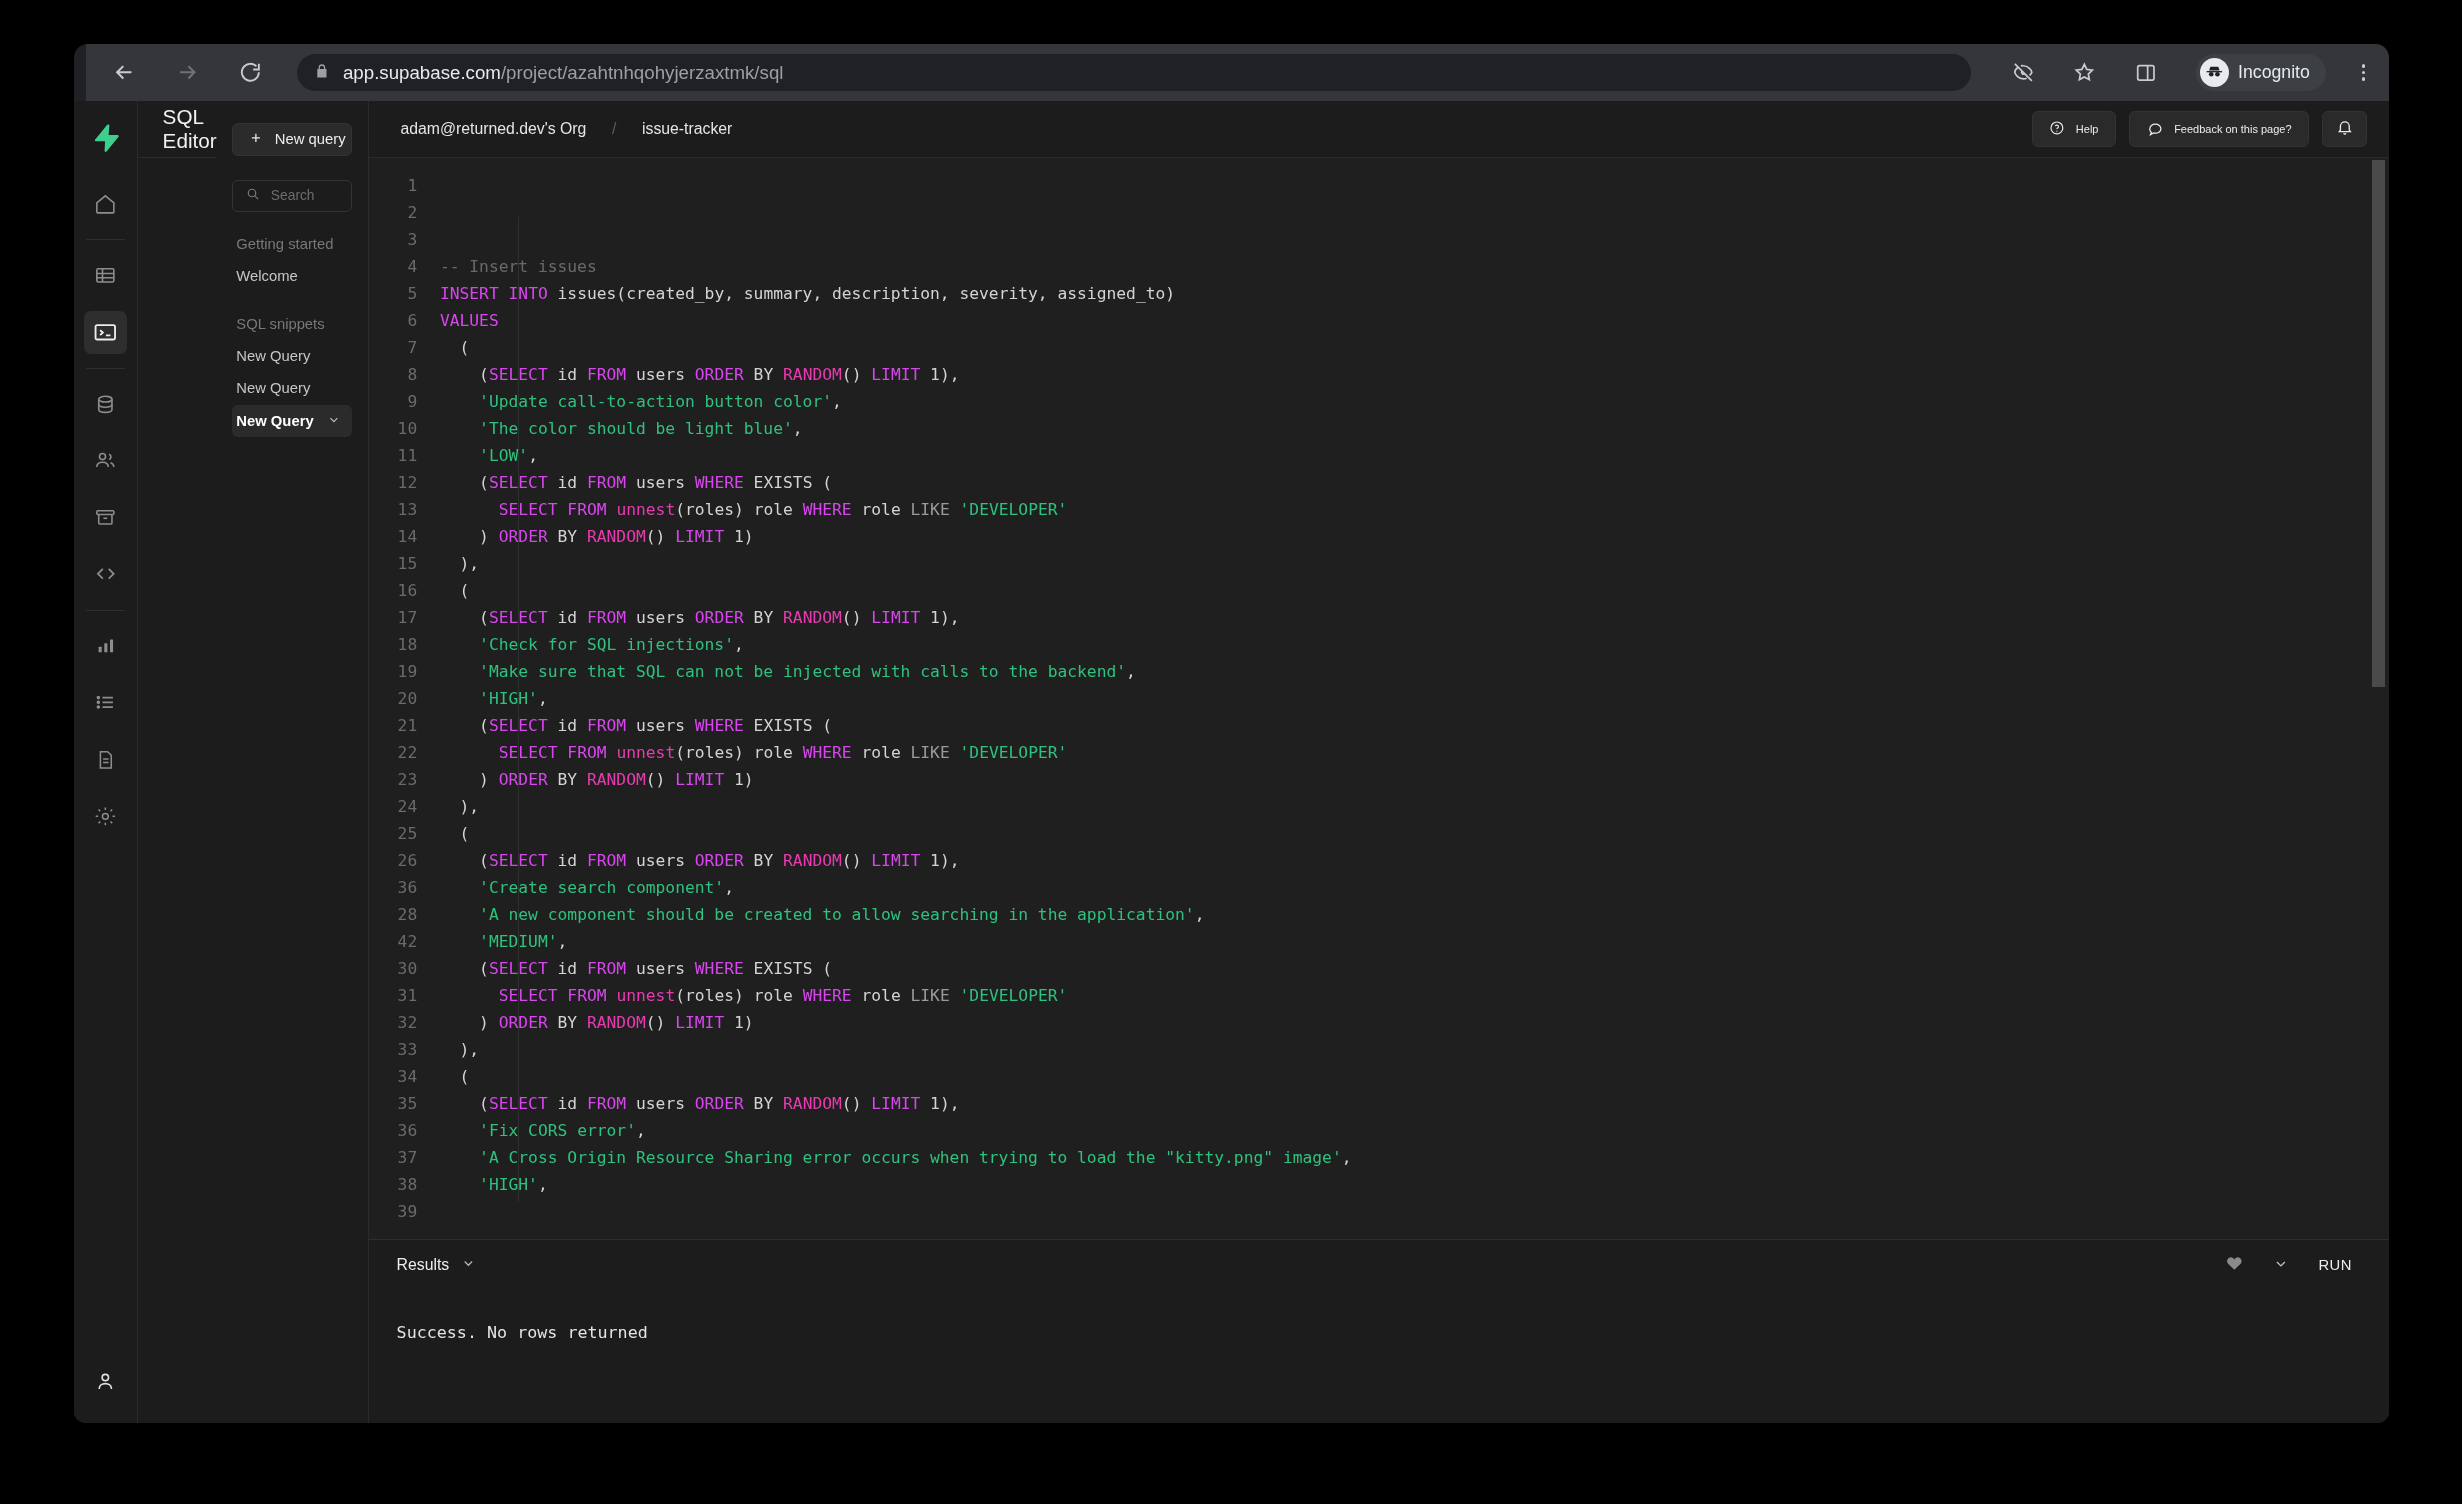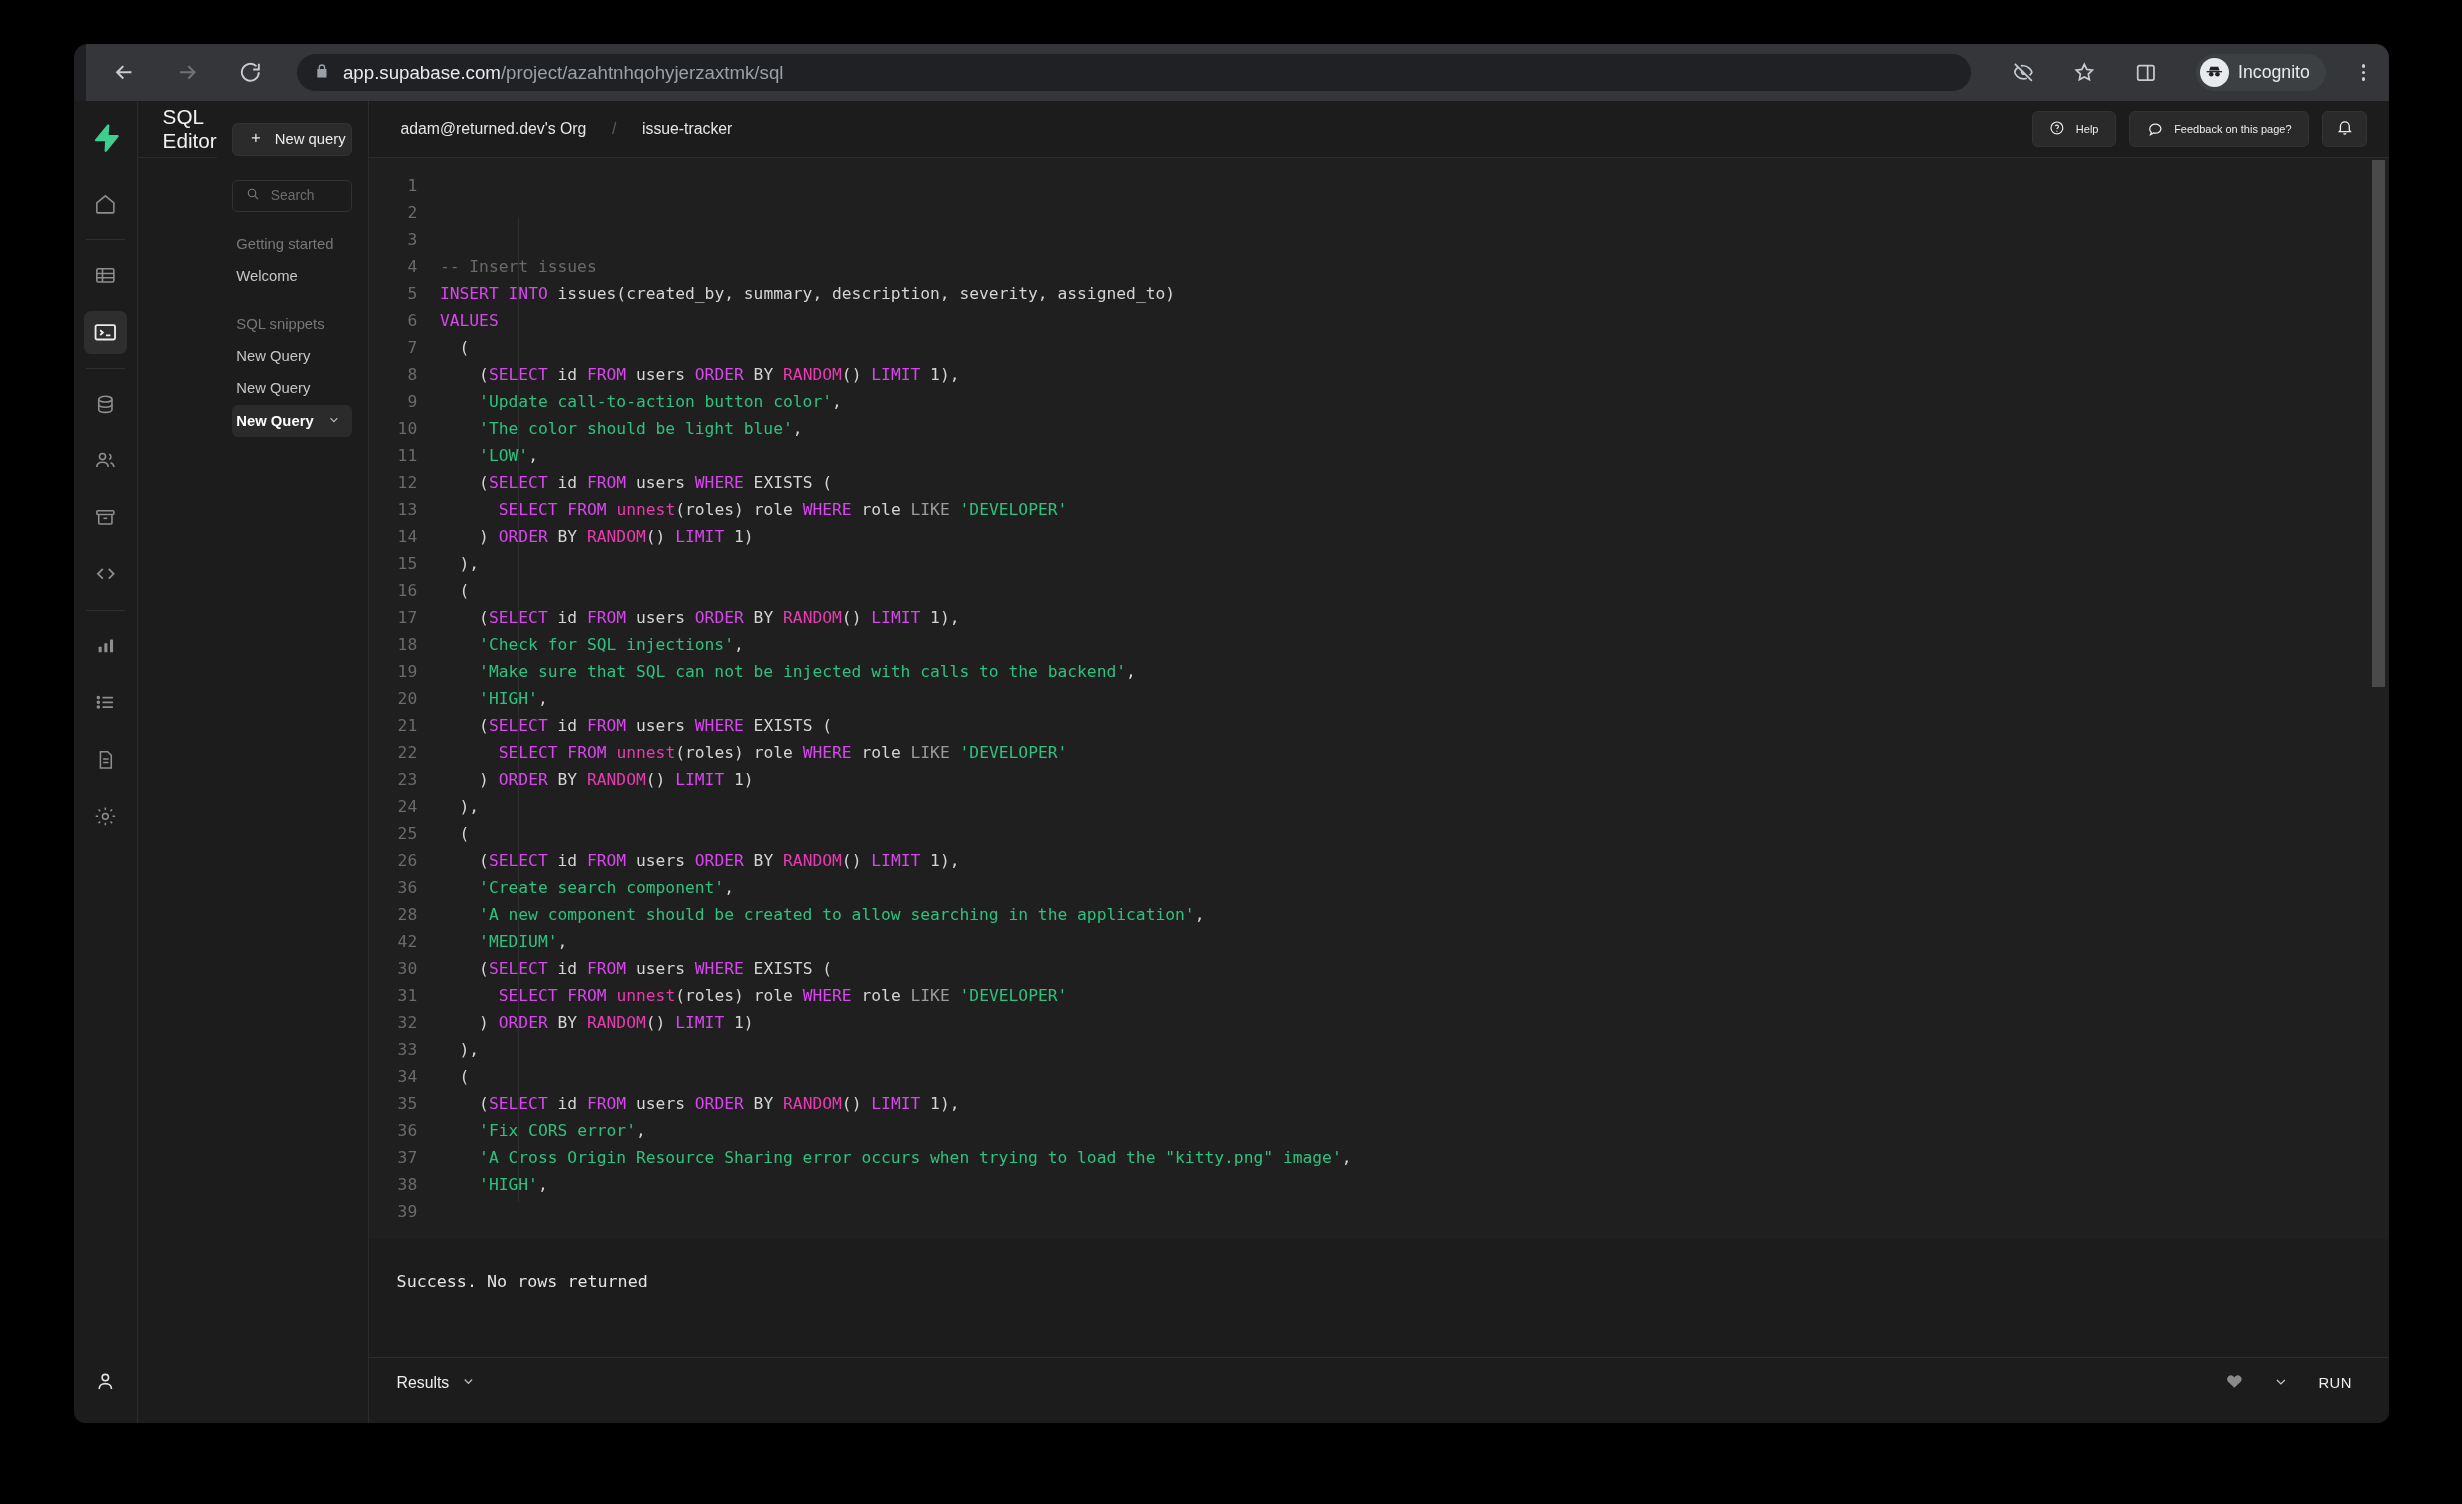--- a/index.html
+++ b/index.html
@@ -534,24 +534,20 @@
             </div>
           <div id="code">
             <div id="indent-guide"></div>
           <div class="ln"><span class="c">-- Insert issues</span></div><div class="ln"><span class="k">INSERT</span><span class="p"> </span><span class="k">INTO</span><span class="p"> issues(created_by, summary, description, severity, assigned_to)</span></div><div class="ln"><span class="k">VALUES</span></div><div class="ln"><span class="p">  (</span></div><div class="ln"><span class="p">    (</span><span class="k">SELECT</span><span class="p"> id </span><span class="k">FROM</span><span class="p"> users </span><span class="k">ORDER</span><span class="p"> BY </span><span class="f">RANDOM</span><span class="p">() </span><span class="k">LIMIT</span><span class="p"> 1),</span></div><div class="ln"><span class="p">    </span><span class="s">'Update call-to-action button color'</span><span class="p">,</span></div><div class="ln"><span class="p">    </span><span class="s">'The color should be light blue'</span><span class="p">,</span></div><div class="ln"><span class="p">    </span><span class="s">'LOW'</span><span class="p">,</span></div><div class="ln"><span class="p">    (</span><span class="k">SELECT</span><span class="p"> id </span><span class="k">FROM</span><span class="p"> users </span><span class="k">WHERE</span><span class="p"> EXISTS (</span></div><div class="ln"><span class="p">      </span><span class="k">SELECT</span><span class="p"> </span><span class="k">FROM</span><span class="p"> </span><span class="f">unnest</span><span class="p">(roles) role </span><span class="k">WHERE</span><span class="p"> role </span><span class="d">LIKE</span><span class="p"> </span><span class="s">'DEVELOPER'</span></div><div class="ln"><span class="p">    ) </span><span class="k">ORDER</span><span class="p"> BY </span><span class="f">RANDOM</span><span class="p">() </span><span class="k">LIMIT</span><span class="p"> 1)</span></div><div class="ln"><span class="p">  ),</span></div><div class="ln"><span class="p">  (</span></div><div class="ln"><span class="p">    (</span><span class="k">SELECT</span><span class="p"> id </span><span class="k">FROM</span><span class="p"> users </span><span class="k">ORDER</span><span class="p"> BY </span><span class="f">RANDOM</span><span class="p">() </span><span class="k">LIMIT</span><span class="p"> 1),</span></div><div class="ln"><span class="p">    </span><span class="s">'Check for SQL injections'</span><span class="p">,</span></div><div class="ln"><span class="p">    </span><span class="s">'Make sure that SQL can not be injected with calls to the backend'</span><span class="p">,</span></div><div class="ln"><span class="p">    </span><span class="s">'HIGH'</span><span class="p">,</span></div><div class="ln"><span class="p">    (</span><span class="k">SELECT</span><span class="p"> id </span><span class="k">FROM</span><span class="p"> users </span><span class="k">WHERE</span><span class="p"> EXISTS (</span></div><div class="ln"><span class="p">      </span><span class="k">SELECT</span><span class="p"> </span><span class="k">FROM</span><span class="p"> </span><span class="f">unnest</span><span class="p">(roles) role </span><span class="k">WHERE</span><span class="p"> role </span><span class="d">LIKE</span><span class="p"> </span><span class="s">'DEVELOPER'</span></div><div class="ln"><span class="p">    ) </span><span class="k">ORDER</span><span class="p"> BY </span><span class="f">RANDOM</span><span class="p">() </span><span class="k">LIMIT</span><span class="p"> 1)</span></div><div class="ln"><span class="p">  ),</span></div><div class="ln"><span class="p">  (</span></div><div class="ln"><span class="p">    (</span><span class="k">SELECT</span><span class="p"> id </span><span class="k">FROM</span><span class="p"> users </span><span class="k">ORDER</span><span class="p"> BY </span><span class="f">RANDOM</span><span class="p">() </span><span class="k">LIMIT</span><span class="p"> 1),</span></div><div class="ln"><span class="p">    </span><span class="s">'Create search component'</span><span class="p">,</span></div><div class="ln"><span class="p">    </span><span class="s">'A new component should be created to allow searching in the application'</span><span class="p">,</span></div><div class="ln"><span class="p">    </span><span class="s">'MEDIUM'</span><span class="p">,</span></div><div class="ln"><span class="p">    (</span><span class="k">SELECT</span><span class="p"> id </span><span class="k">FROM</span><span class="p"> users </span><span class="k">WHERE</span><span class="p"> EXISTS (</span></div><div class="ln"><span class="p">      </span><span class="k">SELECT</span><span class="p"> </span><span class="k">FROM</span><span class="p"> </span><span class="f">unnest</span><span class="p">(roles) role </span><span class="k">WHERE</span><span class="p"> role </span><span class="d">LIKE</span><span class="p"> </span><span class="s">'DEVELOPER'</span></div><div class="ln"><span class="p">    ) </span><span class="k">ORDER</span><span class="p"> BY </span><span class="f">RANDOM</span><span class="p">() </span><span class="k">LIMIT</span><span class="p"> 1)</span></div><div class="ln"><span class="p">  ),</span></div><div class="ln"><span class="p">  (</span></div><div class="ln"><span class="p">    (</span><span class="k">SELECT</span><span class="p"> id </span><span class="k">FROM</span><span class="p"> users </span><span class="k">ORDER</span><span class="p"> BY </span><span class="f">RANDOM</span><span class="p">() </span><span class="k">LIMIT</span><span class="p"> 1),</span></div><div class="ln"><span class="p">    </span><span class="s">'Fix CORS error'</span><span class="p">,</span></div><div class="ln"><span class="p">    </span><span class="s">'A Cross Origin Resource Sharing error occurs when trying to load the "kitty.png" image'</span><span class="p">,</span></div><div class="ln"><span class="p">    </span><span class="s">'HIGH'</span><span class="p">,</span></div><div class="ln"></div></div>
         </div>
         <div id="editor-scrollbar">
           <div id="editor-thumb"></div>
         </div>
       </div>
 
-      <div id="results-panel">
-        <div id="results-message">Success. No rows returned</div>
-      </div>
-
       <div id="results-bar">
         <div id="results-toggle">
           <span id="results-label">Results</span>
           <span style="color:#b6b6b6">
             <svg width="14.8" height="14.8" viewBox="0 0 24 24" fill="none" stroke="currentColor" stroke-width="2.1">
                 <path d="M6 9l6 6 6-6"></path>
               </svg>
           </span>
         </div>
         <div id="results-actions">
@@ -561,18 +557,22 @@
               </svg>
           </span>
           <span style="color:#c2c2c2">
             <svg width="15.8" height="15.8" viewBox="0 0 24 24" fill="none" stroke="currentColor" stroke-width="2">
                 <path d="M6 9l6 6 6-6"></path>
               </svg>
           </span>
           <span id="run-button">RUN</span>
         </div>
       </div>
+
+      <div id="results-panel">
+        <div id="results-message">Success. No rows returned</div>
+      </div>
       <div id="bottom-fill"></div>
 
     </div>
   </div>
 </div>
 
 
 </body></html>

